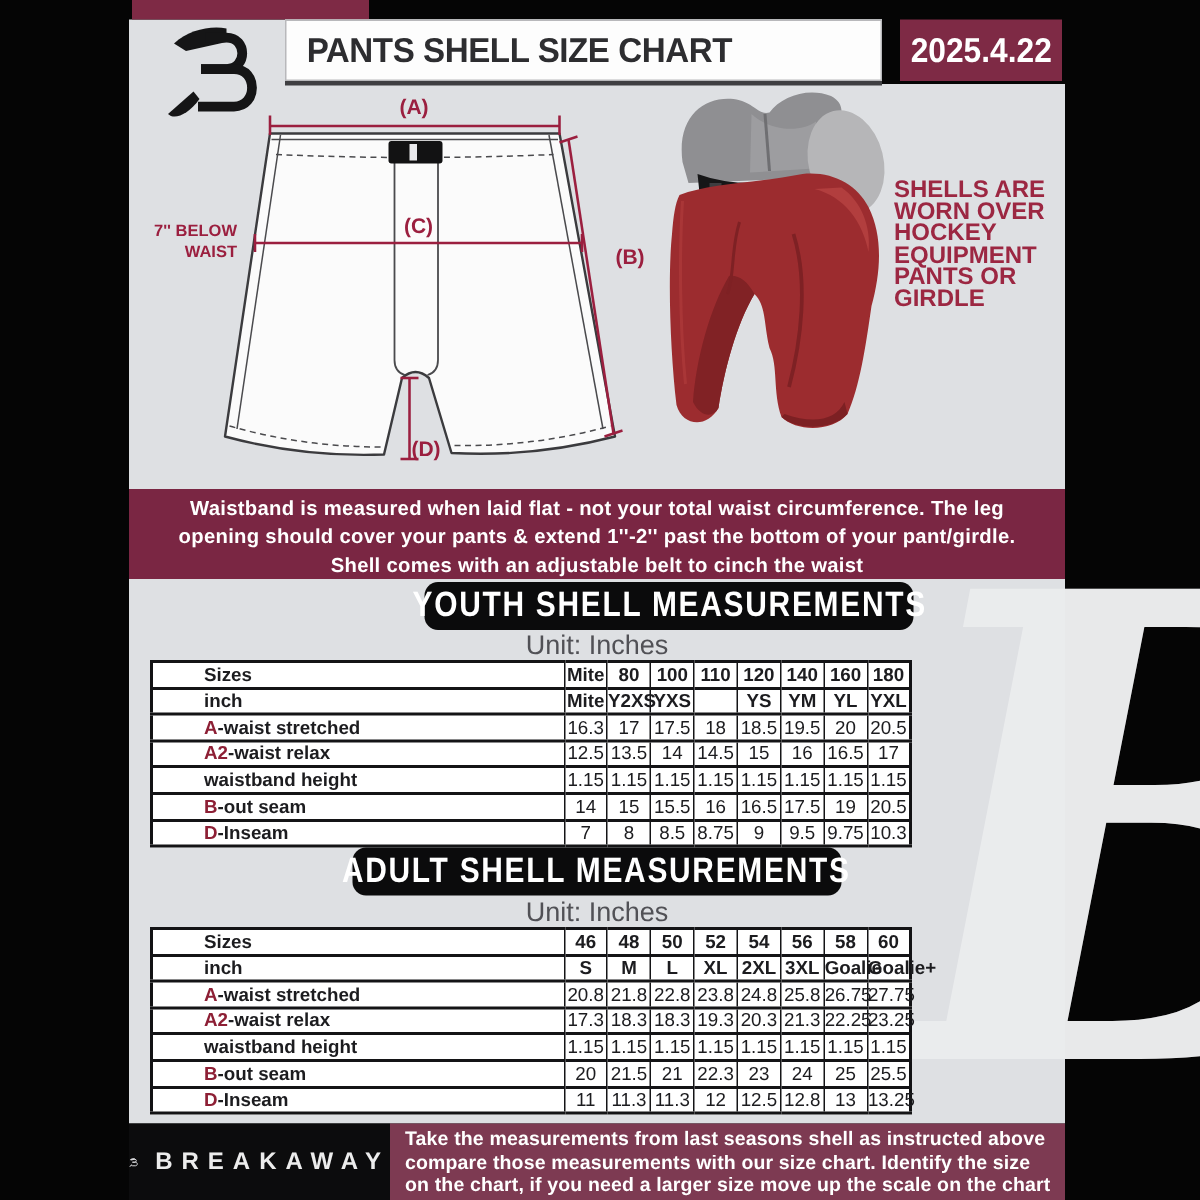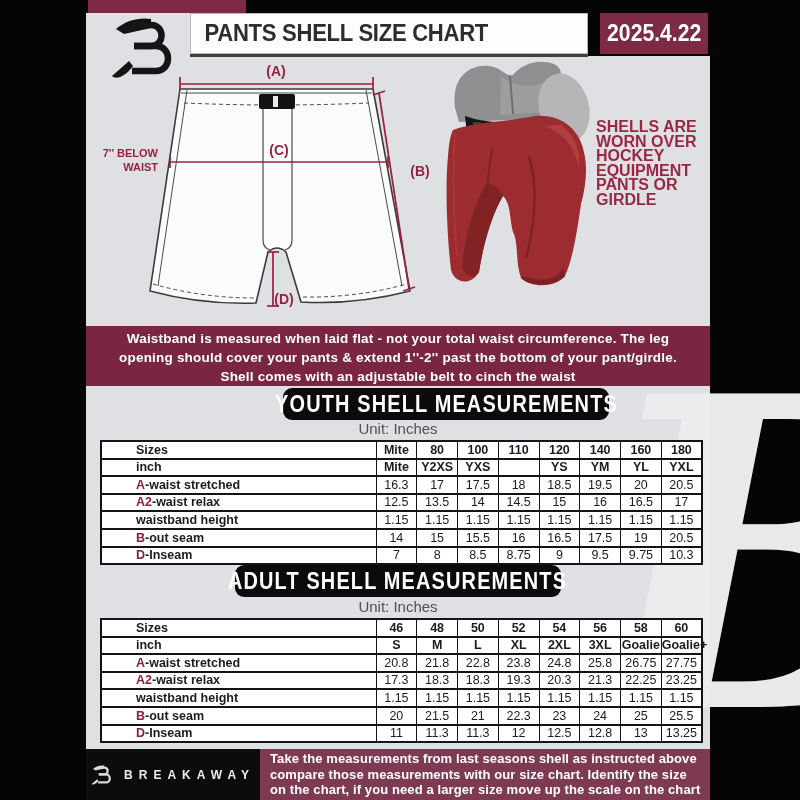--- a/index.html
+++ b/index.html
@@ -39,42 +39,42 @@
   .info-banner div{color:#fff;font-size:13.5px;font-weight:bold;line-height:19px;
                    letter-spacing:.2px;white-space:nowrap;}
 
   
   .section-banner{position:absolute;left:235px;width:326px;height:32px;background:#0b0b0c;
                   border-radius:9px;display:flex;align-items:center;justify-content:center;}
   .section-banner span{color:#fff;font-size:21px;font-weight:bold;letter-spacing:1.2px;
                        transform:scale(.95,1.12);white-space:nowrap;}
   .banner-youth{top:388px;margin-left:48px;}
   .banner-adult{top:565px;}
-  .unit{position:absolute;left:86px;width:624px;text-align:center;font-size:15px;color:#515156;}
+  .unit{position:absolute;left:86px;width:624px;text-align:center;font-size:18px;color:#515156;}
   .unit-youth{top:420px;}
   .unit-adult{top:598px;}
 
   
-  table.sizes{position:absolute;left:100px;width:603px;border-collapse:collapse;table-layout:fixed;
+  table.sizes{position:absolute;left:100px;width:508px;border-collapse:collapse;table-layout:fixed;
               background:#fff;border:2px solid #121214;}
   .table-youth{top:440px;}
   .table-adult{top:618px;}
   table.sizes td{border:1px solid #141416;border-top-width:2px;border-bottom-width:2px;
                  height:15.6px;padding:0;font-size:12.5px;color:#1c1c1f;text-align:center;
                  vertical-align:middle;line-height:1;}
   table.sizes td.lbl{text-align:left;padding-left:34px;font-weight:bold;}
   table.sizes td.hdr{font-weight:bold;}
   table.sizes .pfx{color:#8d1f35;font-weight:bold;}
   col.c-label{width:275px;}
 
   
   .footer{position:absolute;left:86px;top:749px;width:624px;height:51px;display:flex;}
   .footer-black{width:174px;height:51px;background:#0c0c0d;display:flex;align-items:center;
                 justify-content:center;gap:7px;}
-  .brand{color:#ececec;font-size:12px;font-weight:bold;letter-spacing:6px;margin-left:4px;}
+  .brand{color:#ececec;font-size:16px;font-weight:bold;letter-spacing:6px;margin-left:4px;}
   .footer-maroon{width:450px;height:51px;background:#7d3a52;display:flex;flex-direction:column;
                  justify-content:center;padding-left:10px;box-sizing:border-box;}
   .footer-maroon div{color:#fff;font-size:13px;font-weight:bold;line-height:15.5px;
                      white-space:nowrap;letter-spacing:.1px;}
 
   svg text{font-family:"Liberation Sans",sans-serif;}
 </style>
 </head>
 <body>
 

